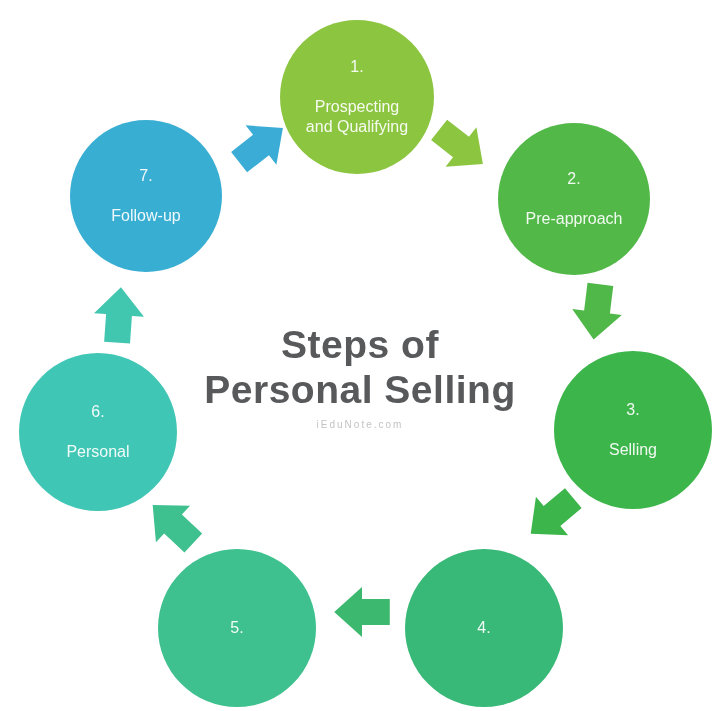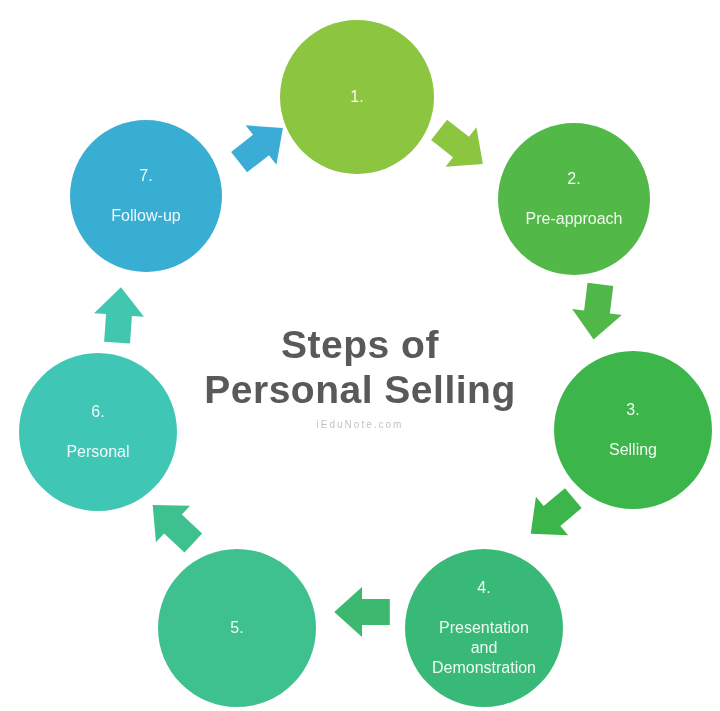--- a/index.html
+++ b/index.html
@@ -68,43 +68,42 @@
 
   <div class="title">
     <div>Steps of</div>
     <div>Personal Selling</div>
   </div>
   <div class="watermark">iEduNote.com</div>
 
   <div class="circle" style="left: 280px; top: 20px; width: 154px; height: 154px; background-color: rgb(140, 197, 64);">
     <div class="circle-text">
       <div class="step-number">1.</div>
+      <div>Prospecting
+and Qualifying</div>
     </div>
   </div>
 
   <div class="circle" style="left: 498px; top: 123px; width: 152px; height: 152px; background-color: rgb(82, 184, 72);">
     <div class="circle-text">
       <div class="step-number">2.</div>
       <div>Pre-approach</div>
     </div>
   </div>
 
   <div class="circle" style="left: 554px; top: 351px; width: 158px; height: 158px; background-color: rgb(60, 181, 74);">
     <div class="circle-text">
       <div class="step-number">3.</div>
       <div>Selling</div>
     </div>
   </div>
 
   <div class="circle" style="left: 405px; top: 549px; width: 158px; height: 158px; background-color: rgb(57, 185, 119);">
     <div class="circle-text">
       <div class="step-number">4.</div>
-      <div>Presentation
-and
-Demonstration</div>
     </div>
   </div>
 
   <div class="circle" style="left: 158px; top: 549px; width: 158px; height: 158px; background-color: rgb(63, 192, 143);">
     <div class="circle-text">
       <div class="step-number">5.</div>
     </div>
   </div>
 
   <div class="circle" style="left: 19px; top: 353px; width: 158px; height: 158px; background-color: rgb(64, 198, 180);">

